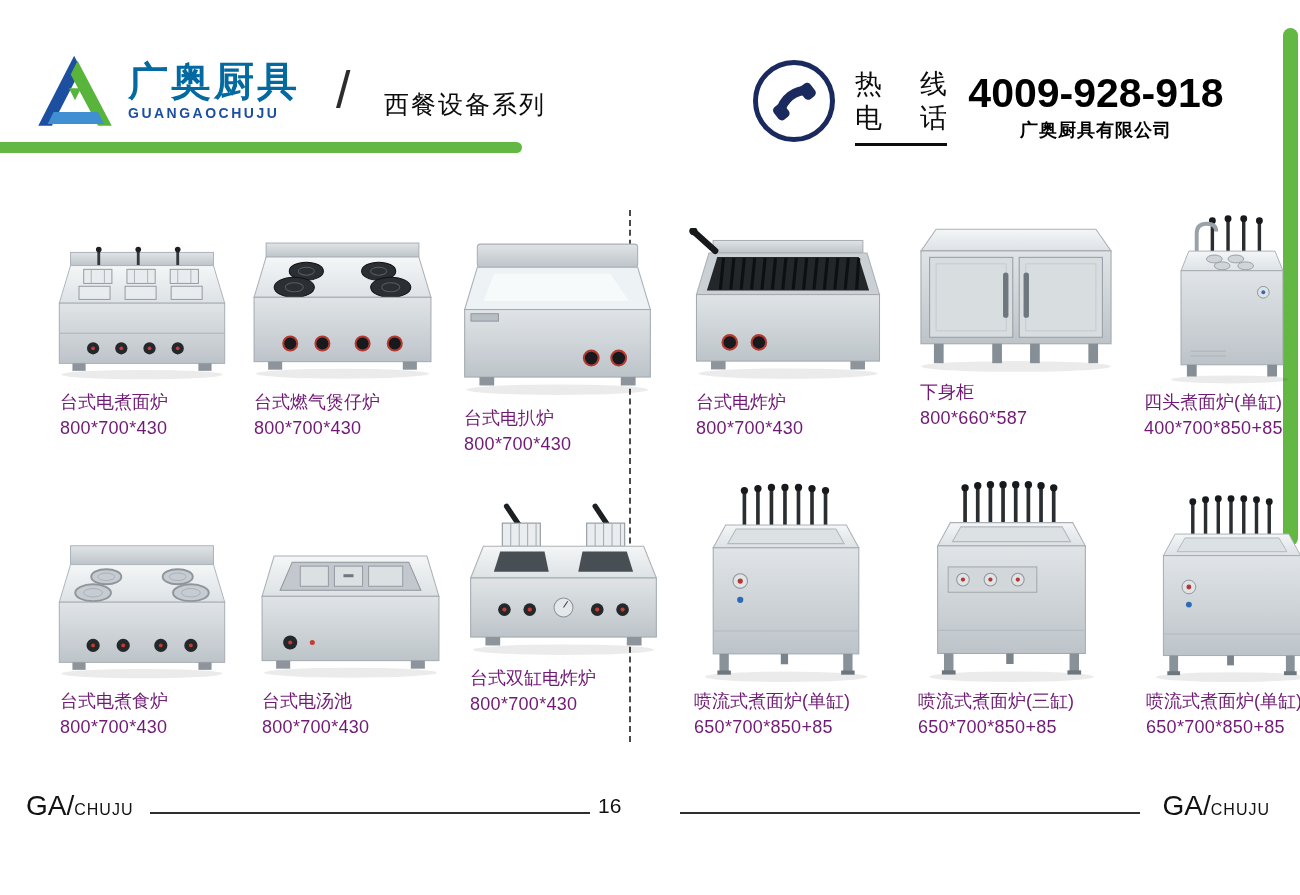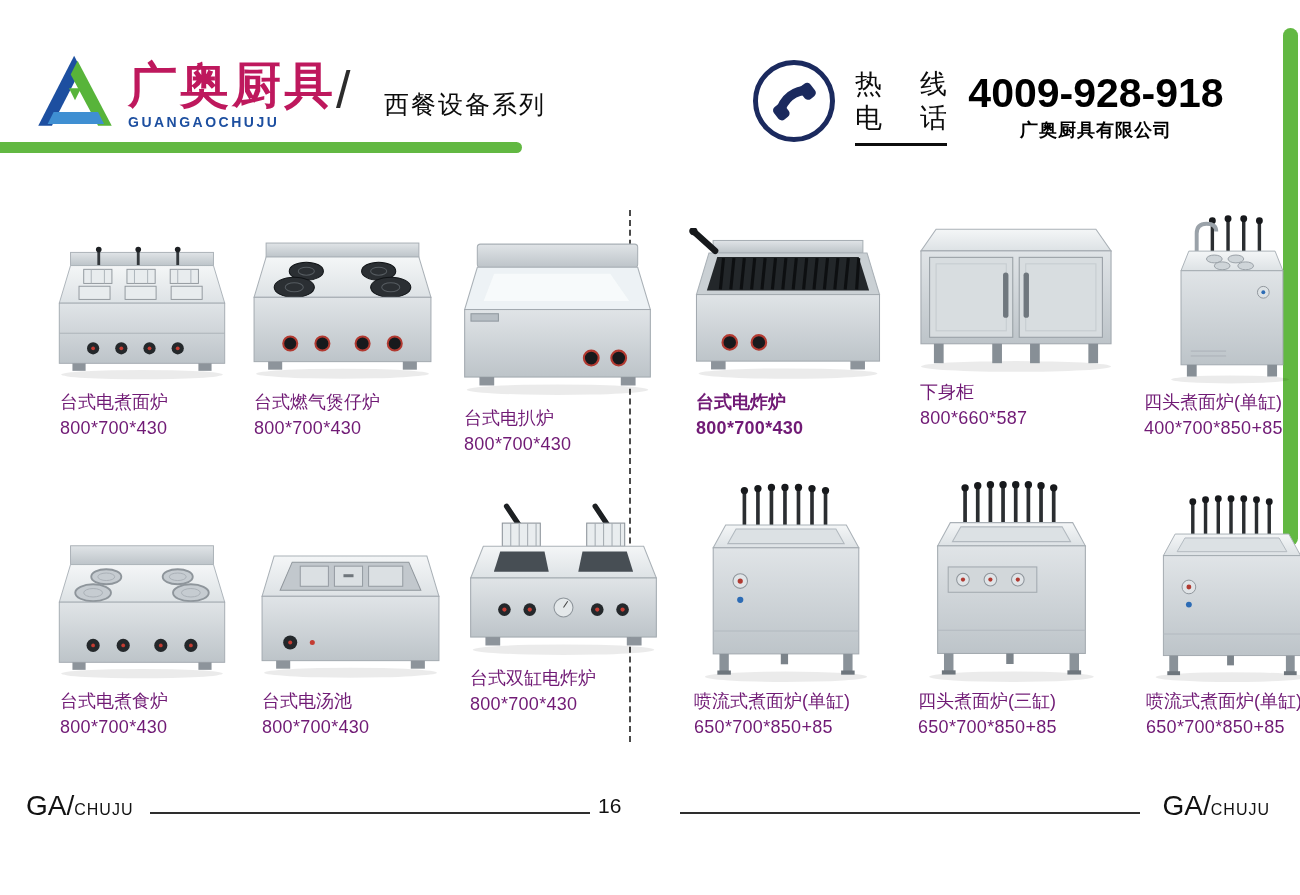--- a/index.html
+++ b/index.html
@@ -7,21 +7,21 @@
     --navy:#1b2a5e;
     --brand-blue:#1d4fa0;
   }
   html,body{margin:0;padding:0;background:#ffffff;}
   body{font-family:"Liberation Sans","DejaVu Sans",sans-serif;}
   .page{position:relative;width:1300px;height:895px;background:#fff;overflow:hidden;}
 
   
   .logo{position:absolute;left:28px;top:48px;width:94px;height:94px;}
   .brand{position:absolute;left:128px;top:60px;}
-  .brand-cn{font-size:49px;font-weight:bold;color:#be185d;letter-spacing:3px;line-height:1.05;}
+  .brand-cn{font-size:40px;font-weight:bold;color:#0369a1;letter-spacing:3px;line-height:1.05;}
   .brand-en{font-size:14px;font-weight:bold;color:var(--brand-blue);letter-spacing:2.5px;margin-top:3px;}
   .slash{position:absolute;left:336px;top:60px;font-size:52px;font-weight:200;color:#2c2c2c;}
   .series{position:absolute;left:384px;top:88px;font-size:25px;color:#0b0b0b;letter-spacing:2px;}
   .hbar{position:absolute;left:0;top:142px;width:522px;height:11px;background:var(--accent);border-radius:0 6px 6px 0;}
 
   .phone-badge{position:absolute;left:753px;top:60px;width:82px;height:82px;box-sizing:border-box;
     border:5px solid var(--navy);border-radius:50%;background:#fff;display:flex;align-items:center;justify-content:center;}
   .phone-badge svg{width:58px;height:58px;}
 
   .hotline{position:absolute;left:855px;top:68px;width:92px;padding-bottom:7px;border-bottom:3px solid #0d0d0d;}
@@ -402,21 +402,21 @@
         <svg class="pimg" viewBox="0 0 200 150">
           <use href="#sym-griddle"></use>
         </svg>
       </div>
     <figcaption class="caption">
         <div class="pname">台式电扒炉</div>
         <div class="psize">800*700*430</div>
       </figcaption>
   </figure>
 
-  <figure class="cell r1" style="left:642px;top:172px;width:212px;font-weight:bold;">
+  <figure class="cell r1" style="left:642px;top:172px;width:212px;">
     <div class="imgwrap">
         <svg class="pimg" viewBox="0 0 200 150">
           <use href="#sym-chargrill"></use>
         </svg>
       </div>
     <figcaption class="caption">
         <div class="pname">台式电炸炉</div>
         <div class="psize">800*700*430</div>
       </figcaption>
   </figure>
@@ -493,21 +493,21 @@
       </figcaption>
   </figure>
 
   <figure class="cell r2" style="left:864px;top:455px;width:215px;">
     <div class="imgwrap">
         <svg class="pimg" viewBox="0 0 200 200">
           <use href="#sym-floor3"></use>
         </svg>
       </div>
     <figcaption class="caption">
-        <div class="pname">四头煮面炉(三缸)</div>
+        <div class="pname">喷流式煮面炉(三缸)</div>
         <div class="psize">650*700*850+85</div>
       </figcaption>
   </figure>
 
   <figure class="cell r2" style="left:1092px;top:455px;width:200px;">
     <div class="imgwrap">
         <svg class="pimg" viewBox="0 0 200 200">
           <use href="#sym-floor1"></use>
         </svg>
       </div>

